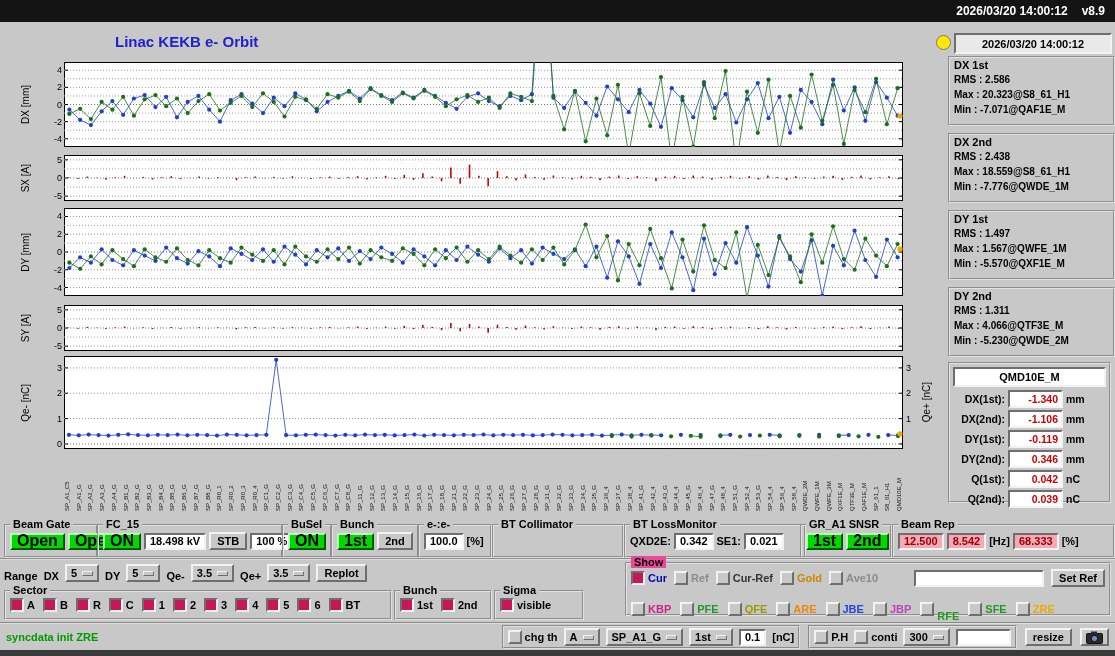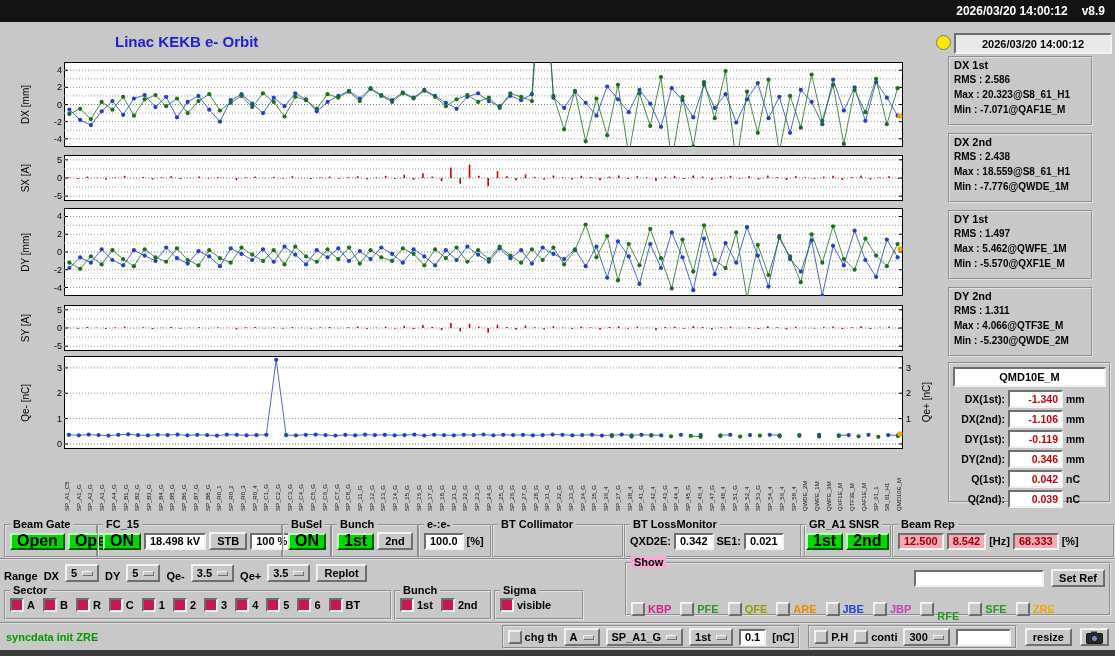--- a/index.html
+++ b/index.html
@@ -12,21 +12,21 @@
   .chart{position:absolute;left:0;width:930px;}
   .plot{position:absolute;left:40px;top:0;}
   .ylab{position:absolute;left:12px;top:0;height:100%;width:14px;display:flex;align-items:center;justify-content:center;}
   .ylab span, .ylabr span{writing-mode:vertical-rl;transform:rotate(180deg);font-size:10px;white-space:nowrap;}
   .ylabr{position:absolute;left:912px;top:0;height:100%;width:16px;display:flex;align-items:center;justify-content:center;}
   .xlabels{position:absolute;left:58px;top:398px;width:839px;height:58px;display:flex;justify-content:space-between;overflow:hidden;}
   .xlabels span{writing-mode:vertical-rl;transform:rotate(180deg);font-size:6px;line-height:1;color:#111;}
   
   .ind{position:absolute;left:936px;top:35px;width:13px;height:13px;border-radius:50%;background:#ffe800;border:1px solid #777;}
   .tstamp{position:absolute;left:954px;top:33px;width:154px;height:17px;border:2px solid;border-color:#6e6e6e #f2f2f2 #f2f2f2 #6e6e6e;background:#e9e9e9;display:flex;align-items:center;justify-content:center;font-weight:bold;}
-  .statbox{position:absolute;left:948px;width:145px;height:70px;border:2px groove #e2e2e2;box-sizing:border-box;padding:1px 4px;}
+  .statbox{position:absolute;left:948px;width:167px;height:70px;border:2px groove #e2e2e2;box-sizing:border-box;padding:1px 4px;}
   .statbox .t{font-weight:bold;font-size:11px;margin-bottom:1px;}
   .statbox .l{font-weight:bold;font-size:10px;line-height:15px;white-space:nowrap;}
   .bpm{position:absolute;left:948px;top:362px;width:163px;height:141px;border:2px groove #e2e2e2;box-sizing:border-box;}
   .bpm .bt{margin:3px;height:16px;background:#fff;border:2px solid;border-color:#6e6e6e #f2f2f2 #f2f2f2 #6e6e6e;display:flex;align-items:center;justify-content:center;font-weight:bold;}
   .bpm .r{display:flex;align-items:center;gap:3px;margin:2px 3px 0 3px;}
   .bpm .rl{width:52px;text-align:right;font-weight:bold;font-size:10.5px;}
   .bpm .rv{width:48px;height:14px;background:#fff;border:2px solid;border-color:#6e6e6e #f2f2f2 #f2f2f2 #6e6e6e;color:var(--value-red);font-weight:bold;font-size:10.5px;display:flex;align-items:center;justify-content:flex-end;padding-right:3px;}
   .bpm .ru{font-weight:bold;font-size:10.5px;}
   
   .grp{position:absolute;border:2px groove #e2e2e2;height:30px;box-sizing:content-box;}
@@ -39,21 +39,21 @@
   .lab{font-weight:bold;font-size:11px;white-space:nowrap;}
   .opt{background:#c8c8c8;border:2px solid;border-color:#f2f2f2 #6e6e6e #6e6e6e #f2f2f2;padding:0 4px;height:18px;display:inline-flex;align-items:center;font-weight:bold;font-size:11px;box-sizing:border-box;cursor:default;}
   .opt .dash{width:9px;height:3px;background:#c8c8c8;border:1px solid;border-color:#f2f2f2 #6e6e6e #6e6e6e #f2f2f2;margin-left:5px;}
   .cbitem{display:inline-flex;align-items:center;gap:3px;cursor:default;}
   .cb{width:10px;height:10px;background:#c8c8c8;border:2px solid;border-color:#f2f2f2 #6e6e6e #6e6e6e #f2f2f2;box-sizing:content-box;}
   .cb.on{background:var(--checkbox-on);border-color:#6e6e6e #f2f2f2 #f2f2f2 #6e6e6e;}
   .cblab{font-weight:bold;font-size:11px;white-space:nowrap;}
   .rangerow{position:absolute;left:4px;top:564px;display:flex;align-items:flex-end;gap:6px;}
   .sep{position:absolute;left:0;top:558px;width:1115px;height:0;border-top:2px groove #dedede;}
   .showgrp{position:absolute;left:625px;top:562px;width:486px;height:54px;border:2px groove #e2e2e2;box-sizing:border-box;}
-  .showgrp .gl{position:absolute;top:-8px;left:4px;background:#f9a8d4;padding:0 3px;font-weight:bold;}
+  .showgrp .gl{position:absolute;top:-8px;left:4px;background:#ec4899;padding:0 3px;font-weight:bold;}
   .showrow{display:flex;align-items:center;gap:7px;margin:5px 4px 0 4px;}
   .tinput{background:#fff;border:2px solid;border-color:#6e6e6e #f2f2f2 #f2f2f2 #6e6e6e;height:17px;box-sizing:border-box;font-family:"Liberation Sans",sans-serif;font-size:11px;padding:0 3px;}
   .statusbar{position:absolute;left:0;top:622px;width:1115px;height:28px;border-top:2px groove #dedede;display:flex;align-items:center;box-sizing:border-box;}
   .sync{color:var(--status-green);font-weight:bold;margin-left:6px;}
   .sbctrls{margin-left:auto;display:flex;align-items:center;gap:8px;padding-right:6px;}
   .sub{display:flex;align-items:center;gap:6px;border:2px groove #dedede;padding:1px 4px;}
   .cambtn{padding:0 4px;}
 </style>
 </head>
 <body>
@@ -918,21 +918,21 @@
 </div>
 <div class="statbox" style="top:133px">
   <div class="t">DX 2nd</div>
   <div class="l">RMS : 2.438</div>
   <div class="l">Max : 18.559@S8_61_H1</div>
   <div class="l">Min : -7.776@QWDE_1M</div>
 </div>
 <div class="statbox" style="top:210px">
   <div class="t">DY 1st</div>
   <div class="l">RMS : 1.497</div>
-  <div class="l">Max : 5.462@QWFE_1M</div>
+  <div class="l">Max : 1.567@QWFE_1M</div>
   <div class="l">Min : -5.570@QXF1E_M</div>
 </div>
 <div class="statbox" style="top:287px">
   <div class="t">DY 2nd</div>
   <div class="l">RMS : 1.311</div>
   <div class="l">Max : 4.066@QTF3E_M</div>
   <div class="l">Min : -5.230@QWDE_2M</div>
 </div>
 
 <div class="bpm">
@@ -1058,20 +1058,42 @@
   <span class="opt">
       <span>3.5</span>
       <span class="dash"></span>
     </span>
   <button class="btn">Replot</button>
 </div>
 
 <div class="showgrp">
   <span class="gl">Show</span>
   <div class="showrow">
+    <span style="display:flex;gap:7px;align-items:center">
+        <span class="cbitem">
+          <span class="cb on"></span>
+          <span class="cblab" style="color: rgb(0, 0, 204);">Cur</span>
+        </span>
+        <span class="cbitem">
+          <span class="cb"></span>
+          <span class="cblab" style="color: rgb(138, 138, 138);">Ref</span>
+        </span>
+        <span class="cbitem">
+          <span class="cb"></span>
+          <span class="cblab" style="color: rgb(51, 51, 51);">Cur-Ref</span>
+        </span>
+        <span class="cbitem">
+          <span class="cb"></span>
+          <span class="cblab" style="color: rgb(204, 136, 0);">Gold</span>
+        </span>
+        <span class="cbitem">
+          <span class="cb"></span>
+          <span class="cblab" style="color: rgb(138, 138, 138);">Ave10</span>
+        </span>
+      </span>
     <input class="tinput" style="width: 130px; margin-left: auto;" value="">
     <button class="btn">Set Ref</button>
   </div>
   <div class="showrow" style="margin-top:8px">
     <span style="display:flex;gap:9px;align-items:center">
         <span class="cbitem">
           <span class="cb"></span>
           <span class="cblab" style="color: rgb(204, 34, 136);">KBP</span>
         </span>
         <span class="cbitem">

